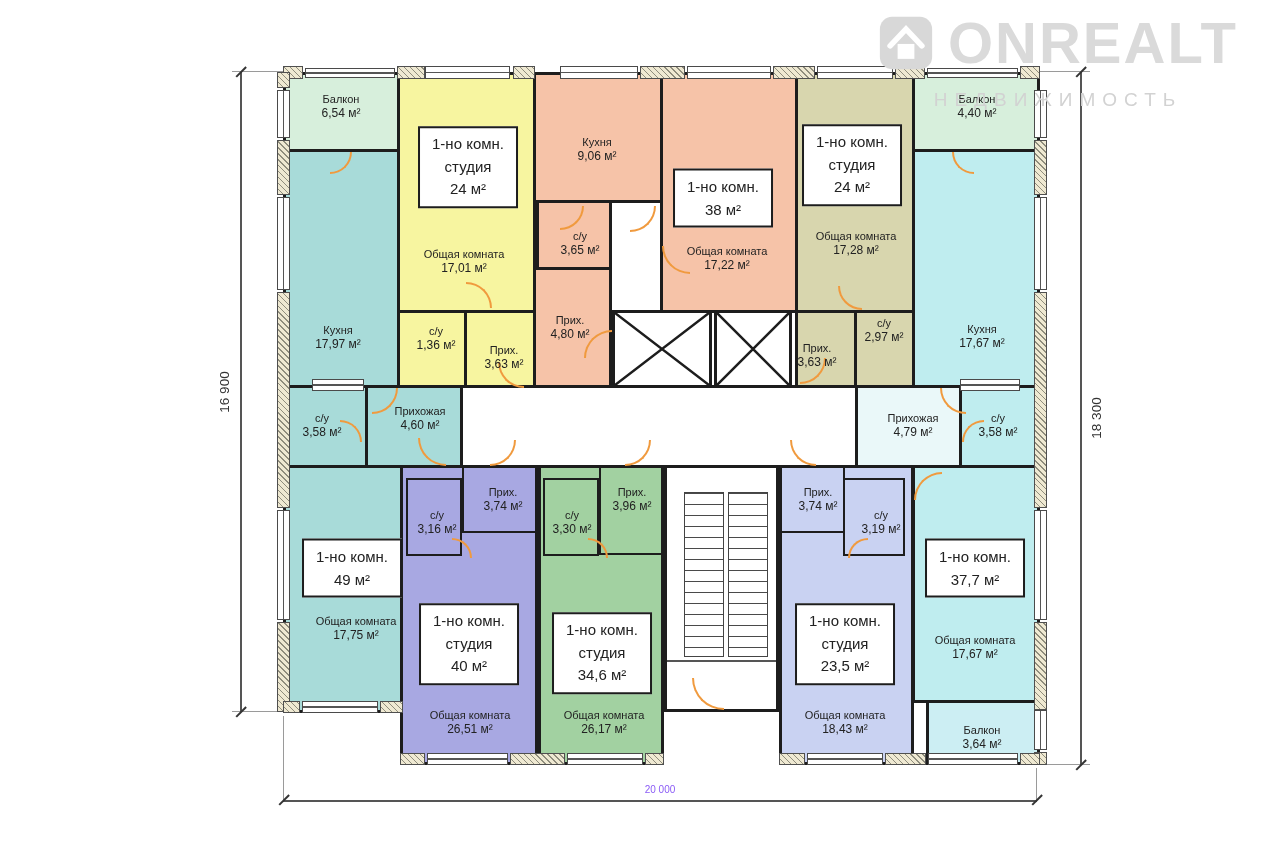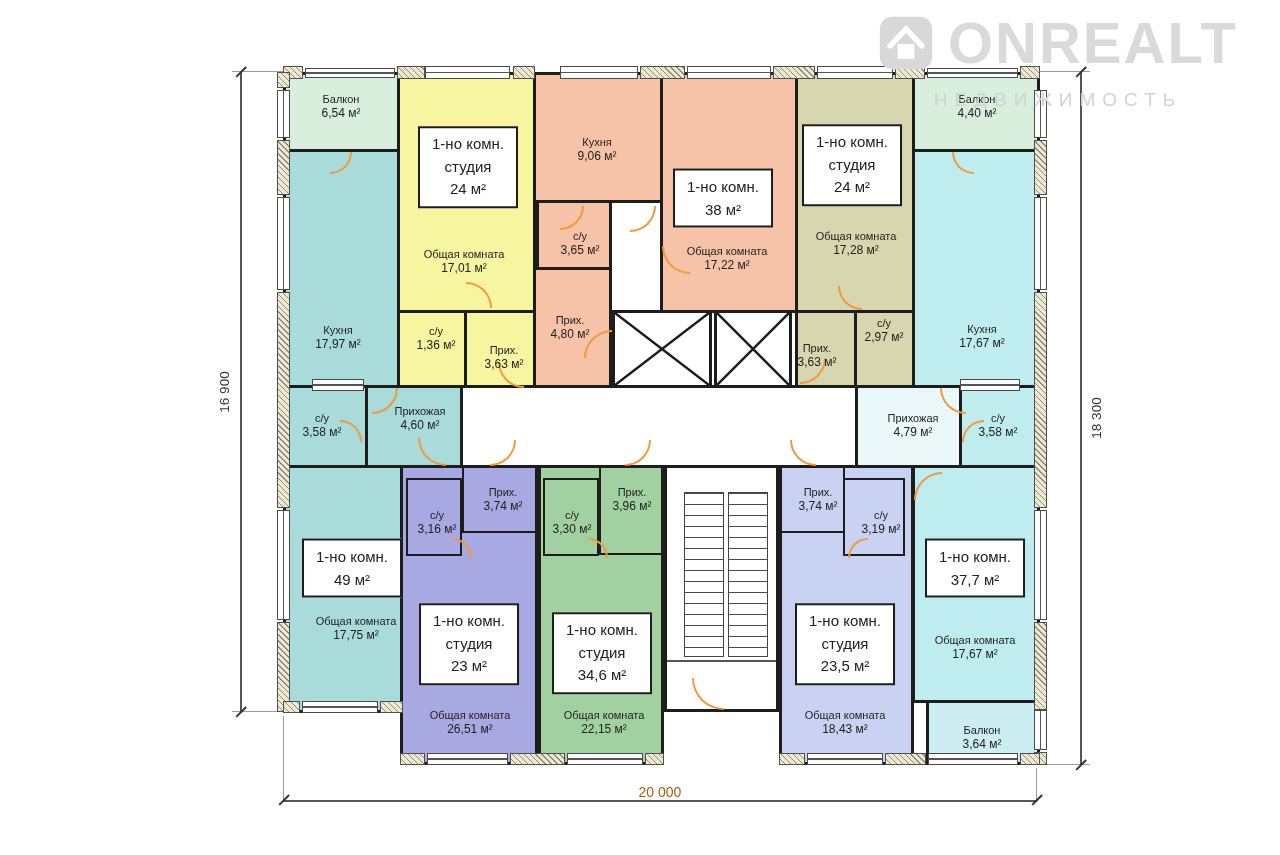--- a/index.html
+++ b/index.html
@@ -23,21 +23,21 @@
   .d-br{border-bottom:2px solid #f09a3e;border-right:2px solid #f09a3e;border-radius:0 0 100% 0;}
   .win{position:absolute;box-sizing:border-box;border:1.5px solid #4a4a4a;z-index:15;
     background:linear-gradient(to bottom,#fff 0 42%,#555 42% 58%,#fff 58% 100%);}
   .winv{position:absolute;box-sizing:border-box;border:1.5px solid #4a4a4a;z-index:15;
     background:linear-gradient(to right,#fff 0 42%,#555 42% 58%,#fff 58% 100%);}
   .hatch{position:absolute;box-sizing:border-box;border:1px solid #4f4f4f;z-index:14;
     background:repeating-linear-gradient(45deg,#efe9d2 0 3px,#8f8d7d 3px 4.2px);}
   .dim{position:absolute;background:#555;z-index:5;}
   .ext{position:absolute;background:#9a9a9a;z-index:4;}
   .tick{position:absolute;width:14px;height:1.5px;background:#333;transform:rotate(-45deg);z-index:6;}
-  .dimlabel{position:absolute;font-size:14px;color:#a16207;z-index:6;white-space:nowrap;}
+  .dimlabel{position:absolute;font-size:10px;color:#8b5cf6;z-index:6;white-space:nowrap;}
   .dimlabel-v{position:absolute;font-size:13.5px;color:#333;z-index:6;white-space:nowrap;
     transform:translate(-50%,-50%) rotate(-90deg);}
   .flight{position:absolute;box-sizing:border-box;border:1.2px solid #444;z-index:10;
     background:repeating-linear-gradient(to bottom,#4a4a4a 0 1.4px,transparent 1.4px 11px);}
   .cross-svg{position:absolute;inset:0;width:100%;height:100%;}
   .logo{position:absolute;top:14px;right:42px;text-align:right;z-index:40;}
   .logo-row{display:flex;align-items:center;justify-content:flex-end;gap:14px;}
   .logo-brand{font-size:58px;font-weight:bold;color:#dadada;letter-spacing:2px;line-height:1;}
   .logo-sub{font-size:19px;color:#d2d2d2;letter-spacing:7px;margin-top:17px;text-align:center;}
   .logo-house{width:56px;height:56px;display:block;}
@@ -268,21 +268,21 @@
   <div class="lbl" style="left:572px;top:523px;">
     <span class="nm">с/у</span>
     <span class="ar">3,30 м²</span>
   </div>
   <div class="lbl" style="left:632px;top:500px;">
     <span class="nm">Прих.</span>
     <span class="ar">3,96 м²</span>
   </div>
   <div class="lbl" style="left:604px;top:723px;">
     <span class="nm">Общая комната</span>
-    <span class="ar">22,15 м²</span>
+    <span class="ar">26,17 м²</span>
   </div>
 
   <div class="lbl" style="left:818px;top:500px;">
     <span class="nm">Прих.</span>
     <span class="ar">3,74 м²</span>
   </div>
   <div class="lbl" style="left:881px;top:523px;">
     <span class="nm">с/у</span>
     <span class="ar">3,19 м²</span>
   </div>
@@ -314,21 +314,21 @@
     <span>студия</span>
     <span>24 м²</span>
   </div>
   <div class="aptbox" style="left:352px;top:568px;">
     <span>1-но комн.</span>
     <span>49 м²</span>
   </div>
   <div class="aptbox" style="left:469px;top:644px;">
     <span>1-но комн.</span>
     <span>студия</span>
-    <span>23 м²</span>
+    <span>40 м²</span>
   </div>
   <div class="aptbox" style="left:602px;top:653px;">
     <span>1-но комн.</span>
     <span>студия</span>
     <span>34,6 м²</span>
   </div>
   <div class="aptbox" style="left:845px;top:644px;">
     <span>1-но комн.</span>
     <span>студия</span>
     <span>23,5 м²</span>

